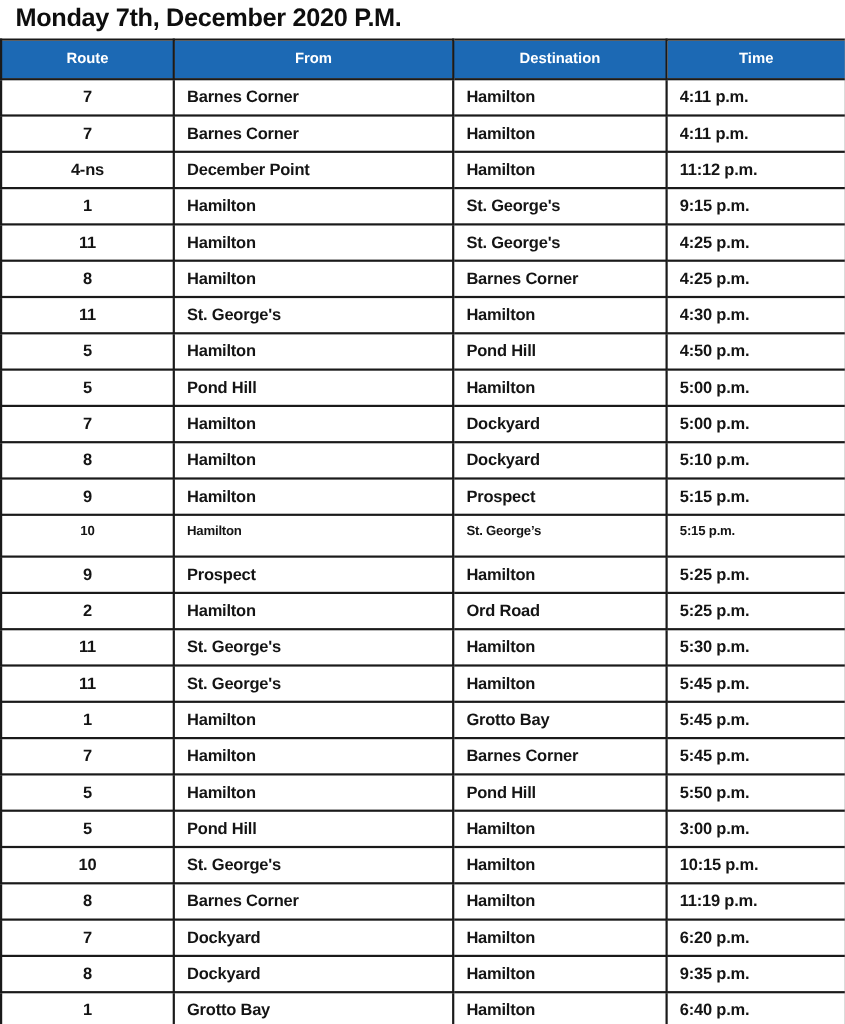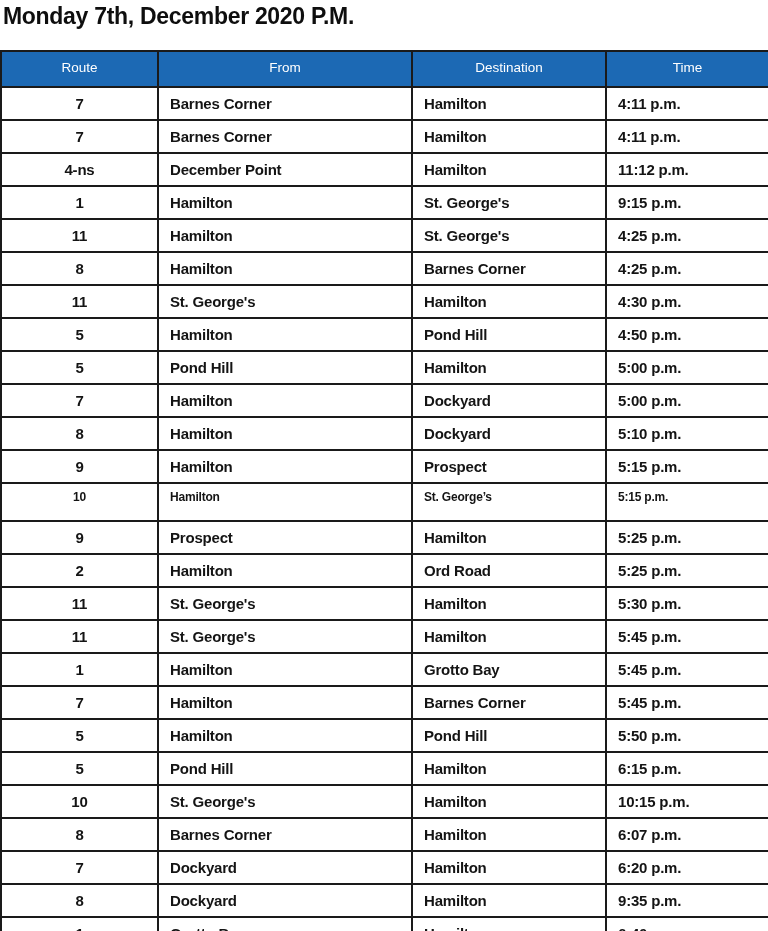--- a/index.html
+++ b/index.html
@@ -13,26 +13,26 @@
     padding:0;
     background:#ffffff;
     width:768px;
     height:931px;
     overflow:hidden;
     font-family:"Liberation Sans",sans-serif;
   }
   .page{ width:768px; }
   .title{
     margin:0;
-    height:50px;
+    height:35px;
     line-height:33px;
     font-size:23px;
     font-weight:600;
     color:#0e0e0e;
-    padding-left:3px;
+    padding-left:14px;
     letter-spacing:-0.3px;
     white-space:nowrap;
   }
   table.schedule{
     border-collapse:collapse;
     table-layout:fixed;
     width:768px;
   }
   .c-route{ width:157px; }
   .c-from{ width:254px; }
@@ -40,21 +40,21 @@
   .c-time{ width:163px; }
   th,td{
     border:2px solid var(--border);
     overflow:hidden;
     white-space:nowrap;
   }
   th{
     background:var(--header-bg);
     color:var(--header-text);
     font-size:13.5px;
-    font-weight:normal;
+    font-weight:bold;
     height:30px;
     padding:0 0 4px 0;
     vertical-align:middle;
     text-align:center;
   }
   td{
     height:31px;
     padding:0;
     font-size:15px;
     font-weight:bold;
@@ -210,33 +210,33 @@
         <tr>
     <td class="route">5</td>
     <td class="text">Hamilton</td>
     <td class="text">Pond Hill</td>
     <td class="text">5:50 p.m.</td>
   </tr>
         <tr>
     <td class="route">5</td>
     <td class="text">Pond Hill</td>
     <td class="text">Hamilton</td>
-    <td class="text">6:15 p.m.</td>
+    <td class="text">3:00 p.m.</td>
   </tr>
         <tr>
     <td class="route">10</td>
     <td class="text">St. George's</td>
     <td class="text">Hamilton</td>
     <td class="text">10:15 p.m.</td>
   </tr>
         <tr>
     <td class="route">8</td>
     <td class="text">Barnes Corner</td>
     <td class="text">Hamilton</td>
-    <td class="text">6:07 p.m.</td>
+    <td class="text">11:19 p.m.</td>
   </tr>
         <tr>
     <td class="route">7</td>
     <td class="text">Dockyard</td>
     <td class="text">Hamilton</td>
     <td class="text">6:20 p.m.</td>
   </tr>
         <tr>
     <td class="route">8</td>
     <td class="text">Dockyard</td>

